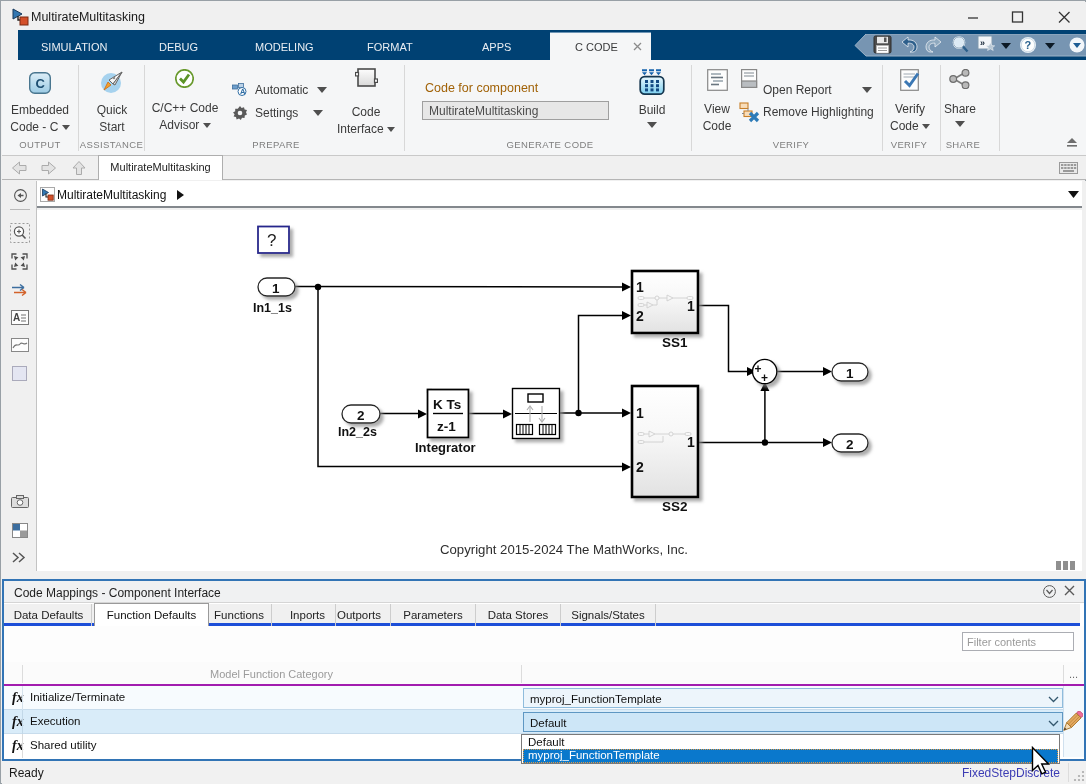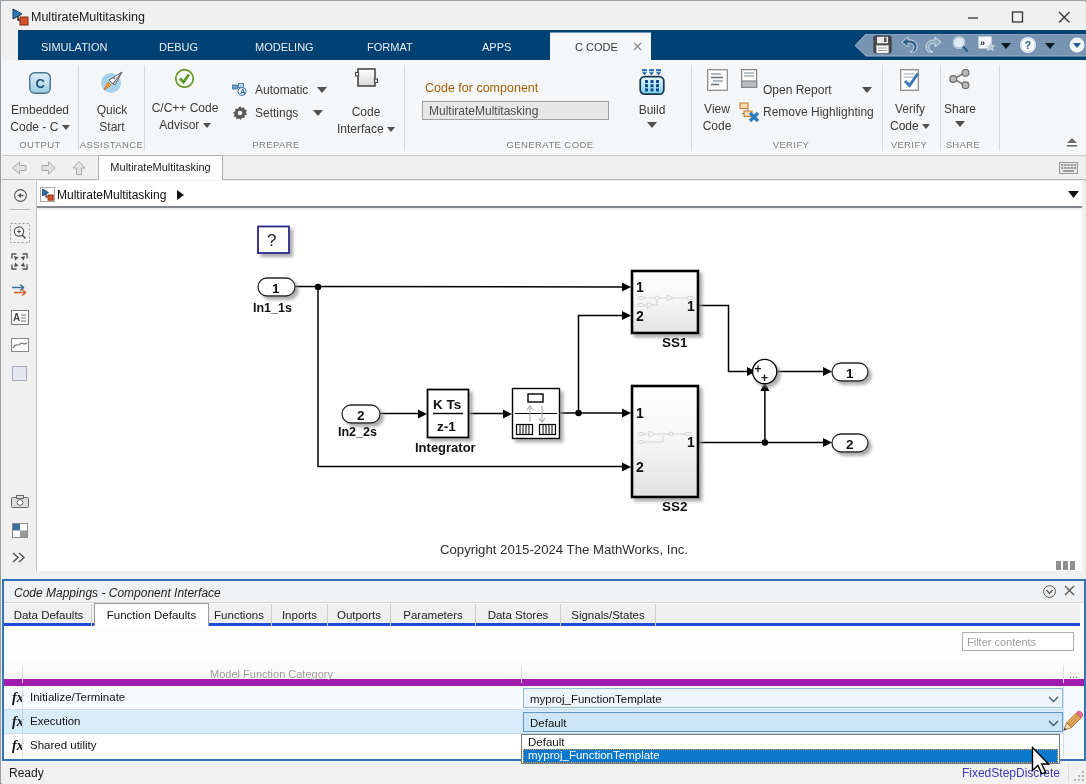--- a/index.html
+++ b/index.html
@@ -27,30 +27,30 @@
 #doctab span { position:absolute; left:0; right:0; top:5px; text-align:center; font-size:11px; color:#222; }
 
 #leftstrip { left:1px; top:180px; width:35px; height:391px; background:#f0f0f0; border-right:1px solid #c3c3c3; }
 #breadcrumb { left:36px; top:180px; width:1045px; height:27px; background:#ffffff; border-bottom:2px solid #83888d; }
 #bc-text { left:20px; top:7px; font-size:12px; color:#111; }
 #canvas { left:36px; top:209px; width:1045px; height:361px; background:#ffffff; }
 #rightstrip { left:1081px; top:180px; width:4px; height:391px; background:#f0f0f0; }
 #gapstrip { left:1px; top:570px; width:1084px; height:8px; background:#f0f0f0; }
 
 #panel { left:1px; top:578px; width:1084px; height:182px; background:#ffffff; border:2px solid #3274b5; }
-#phead { left:0; top:0; width:1080px; height:22px; background:#f0f1f2; border-bottom:1px solid #d5d5d5;font-style:italic; }
+#phead { left:0; top:0; width:1080px; height:22px; background:#f0f1f2; border-bottom:1px solid #d5d5d5; }
 #phead span { position:absolute; left:10px; top:5px; font-size:12px; color:#1e1e1e; }
 #ptabs { left:0; top:23px; width:1076px; height:22px; background:#f0f0f0; border-bottom:3px solid #1d4ed8; }
 .ptab { top:0; height:22px; font-size:11.5px; color:#222; text-align:center; padding-top:5px; border-right:1px solid #cdcdcd; }
 #ptab-active { left:90px; top:-1px; width:115px; height:24px; background:#ffffff; border:1px solid #9a9a9a; border-bottom:none; font-size:11.5px; color:#111; text-align:center; padding-top:5px; }
 #filterrow { left:0; top:45px; width:1080px; height:36px; background:#fdfdfd; }
 #filterbox { left:958px; top:6px; width:112px; height:19px; background:#fff; border:1px solid #abadb3; }
 #filterbox span { position:absolute; left:4px; top:3px; font-size:11px; color:#9a9a9a; }
 
-#thead { left:0; top:81px; width:1080px; height:24px; background:#fbfbfb; border-bottom:7px solid #a21caf; }
+#thead { left:0; top:81px; width:1080px; height:24px; background:#fbfbfb; border-bottom:2px solid #a21caf; }
 .hdrtxt { top:6px; font-size:11px; color:#9b9b9b; text-align:center; }
 .trow { left:0; width:1080px; height:24px; }
 .fx { position:absolute; left:8px; top:4px; font-family:"Liberation Serif", serif; font-style:italic; font-weight:bold; font-size:14px; color:#111; }
 .rowtxt { position:absolute; left:26px; top:5px; font-size:11.5px; color:#111; }
 .combo { position:absolute; left:519px; top:2px; width:540px; height:20px; font-size:11.5px; color:#111; }
 .combo span { position:absolute; left:6px; top:4px; }
 
 #statusbar { left:1px; top:760px; width:1084px; height:23px; background:#f1f1f1; }
 #statusbar .ready { position:absolute; left:7px; top:5px; font-size:12px; color:#1a1a1a; }
 #statusbar .solver { position:absolute; right:26px; top:5px; font-size:12px; color:#3c3cb4; }
@@ -546,21 +546,21 @@
         <circle cx="6.5" cy="6.5" r="5.9" fill="none" stroke="#5a5a5a" stroke-width="1"></circle>
         <path d="M3.5 5 L6.5 8.5 L9.5 5" fill="none" stroke="#5a5a5a" stroke-width="1.3"></path>
       </svg>
       <svg class="icon" style="left:1060px;top:4px" width="11" height="11" viewBox="0 0 11 11">
         <path d="M1 1 L10 10 M10 1 L1 10" stroke="#5a5a5a" stroke-width="1.4"></path>
       </svg>
     </div>
     <div id="ptabs" class="abs">
       <div class="ptab abs" style="left:2px;width:86px">Data Defaults</div>
       <div class="ptab abs" style="left:203px;width:65px">Functions</div>
-      <div class="ptab abs" style="left:268px;width:56px">Inports</div>
+      <div class="ptab abs" style="left:276px;width:56px">Inports</div>
       <div class="ptab abs" style="left:324px;width:63px">Outports</div>
       <div class="ptab abs" style="left:387px;width:85px">Parameters</div>
       <div class="ptab abs" style="left:472px;width:85px">Data Stores</div>
       <div class="ptab abs" style="left:557px;width:95px">Signals/States</div>
       <div id="ptab-active" class="abs">Function Defaults</div>
     </div>
     <div id="filterrow" class="abs">
       <div id="filterbox" class="abs">
           <span>Filter contents</span>
         </div>

